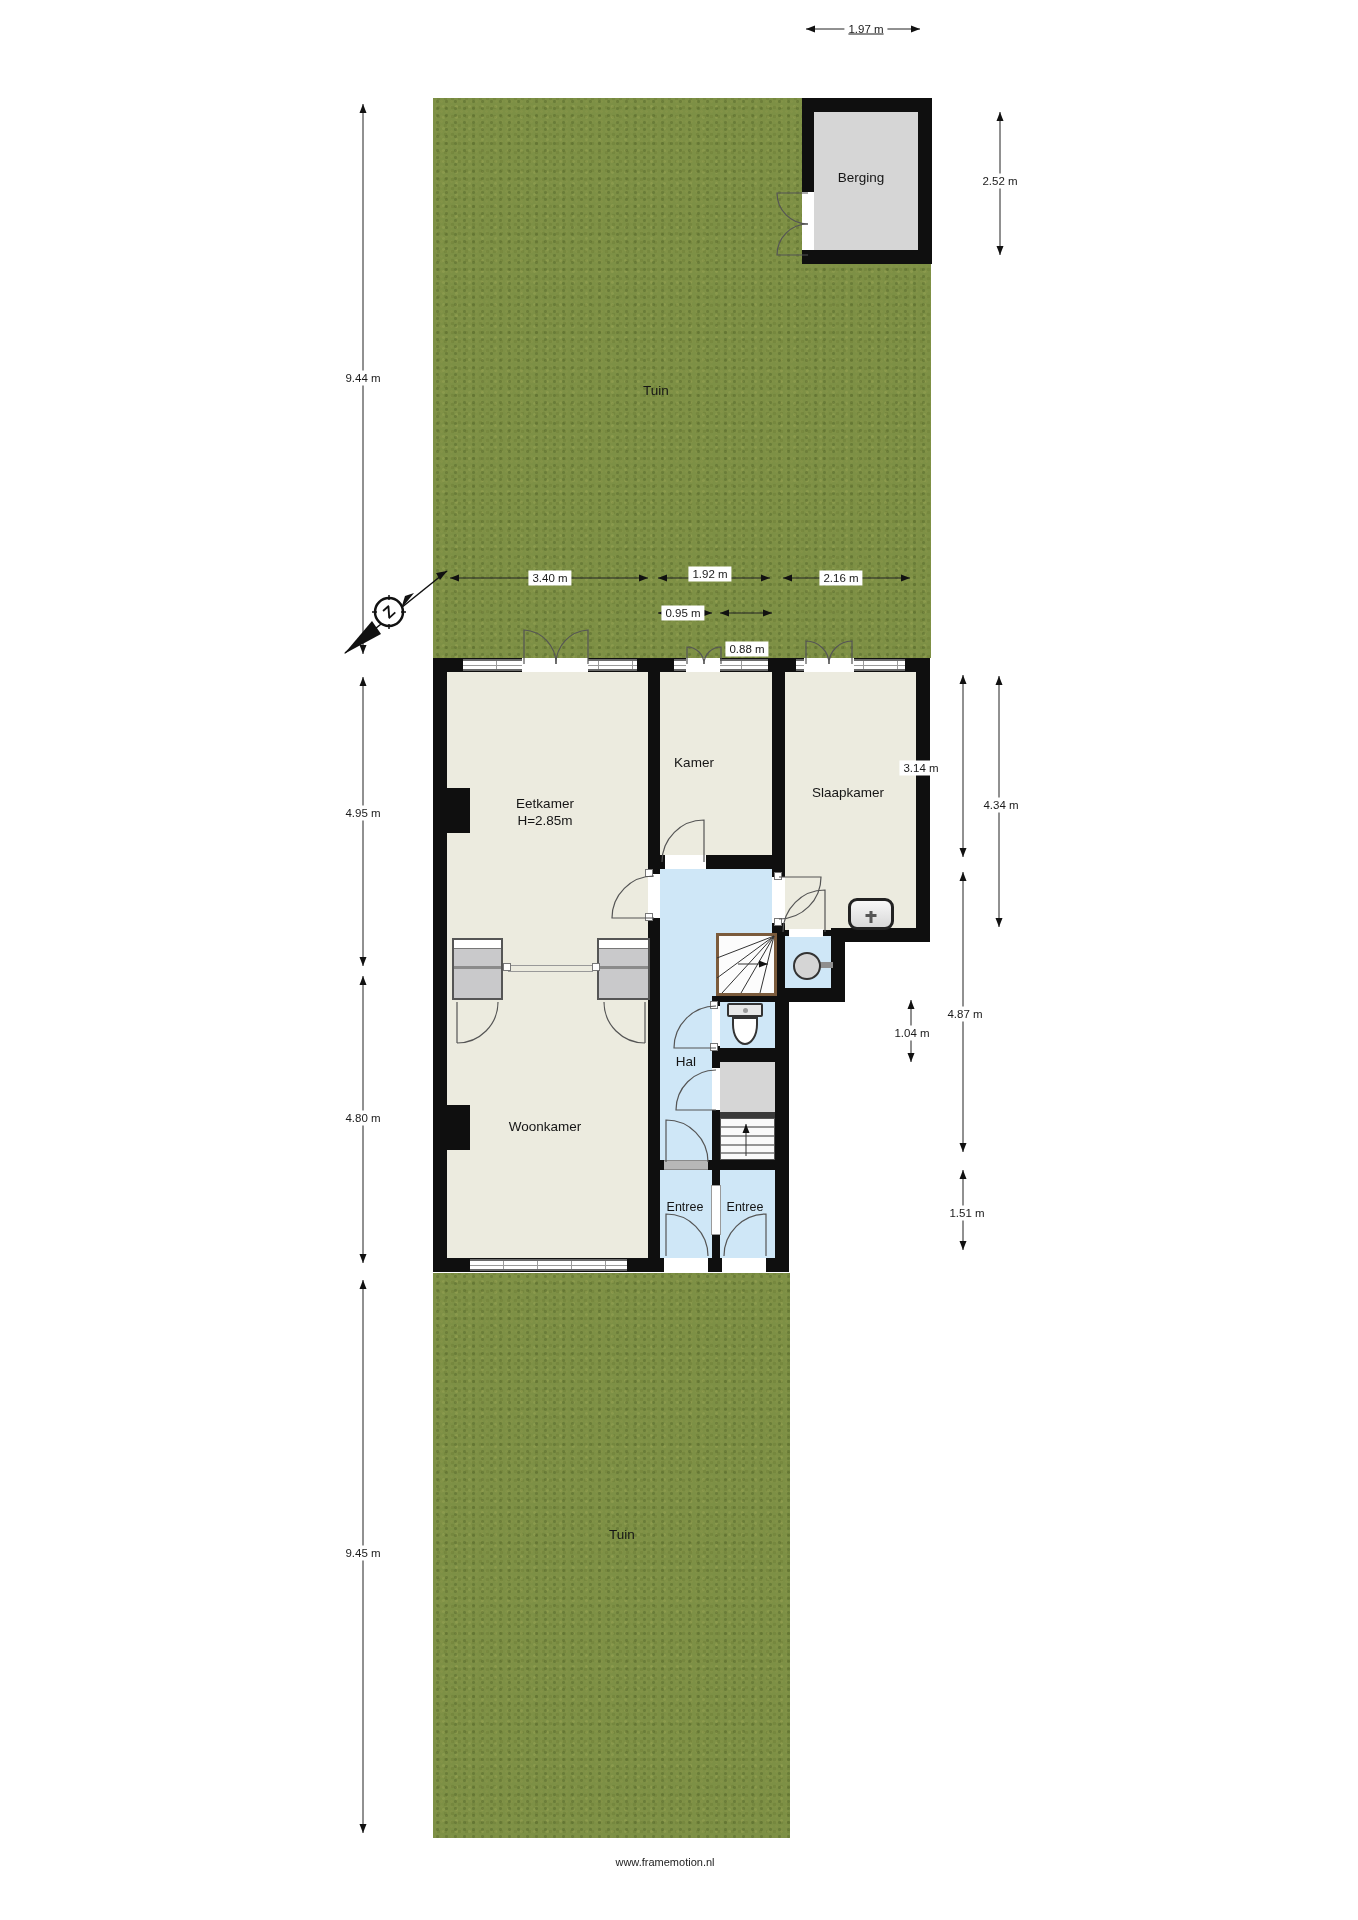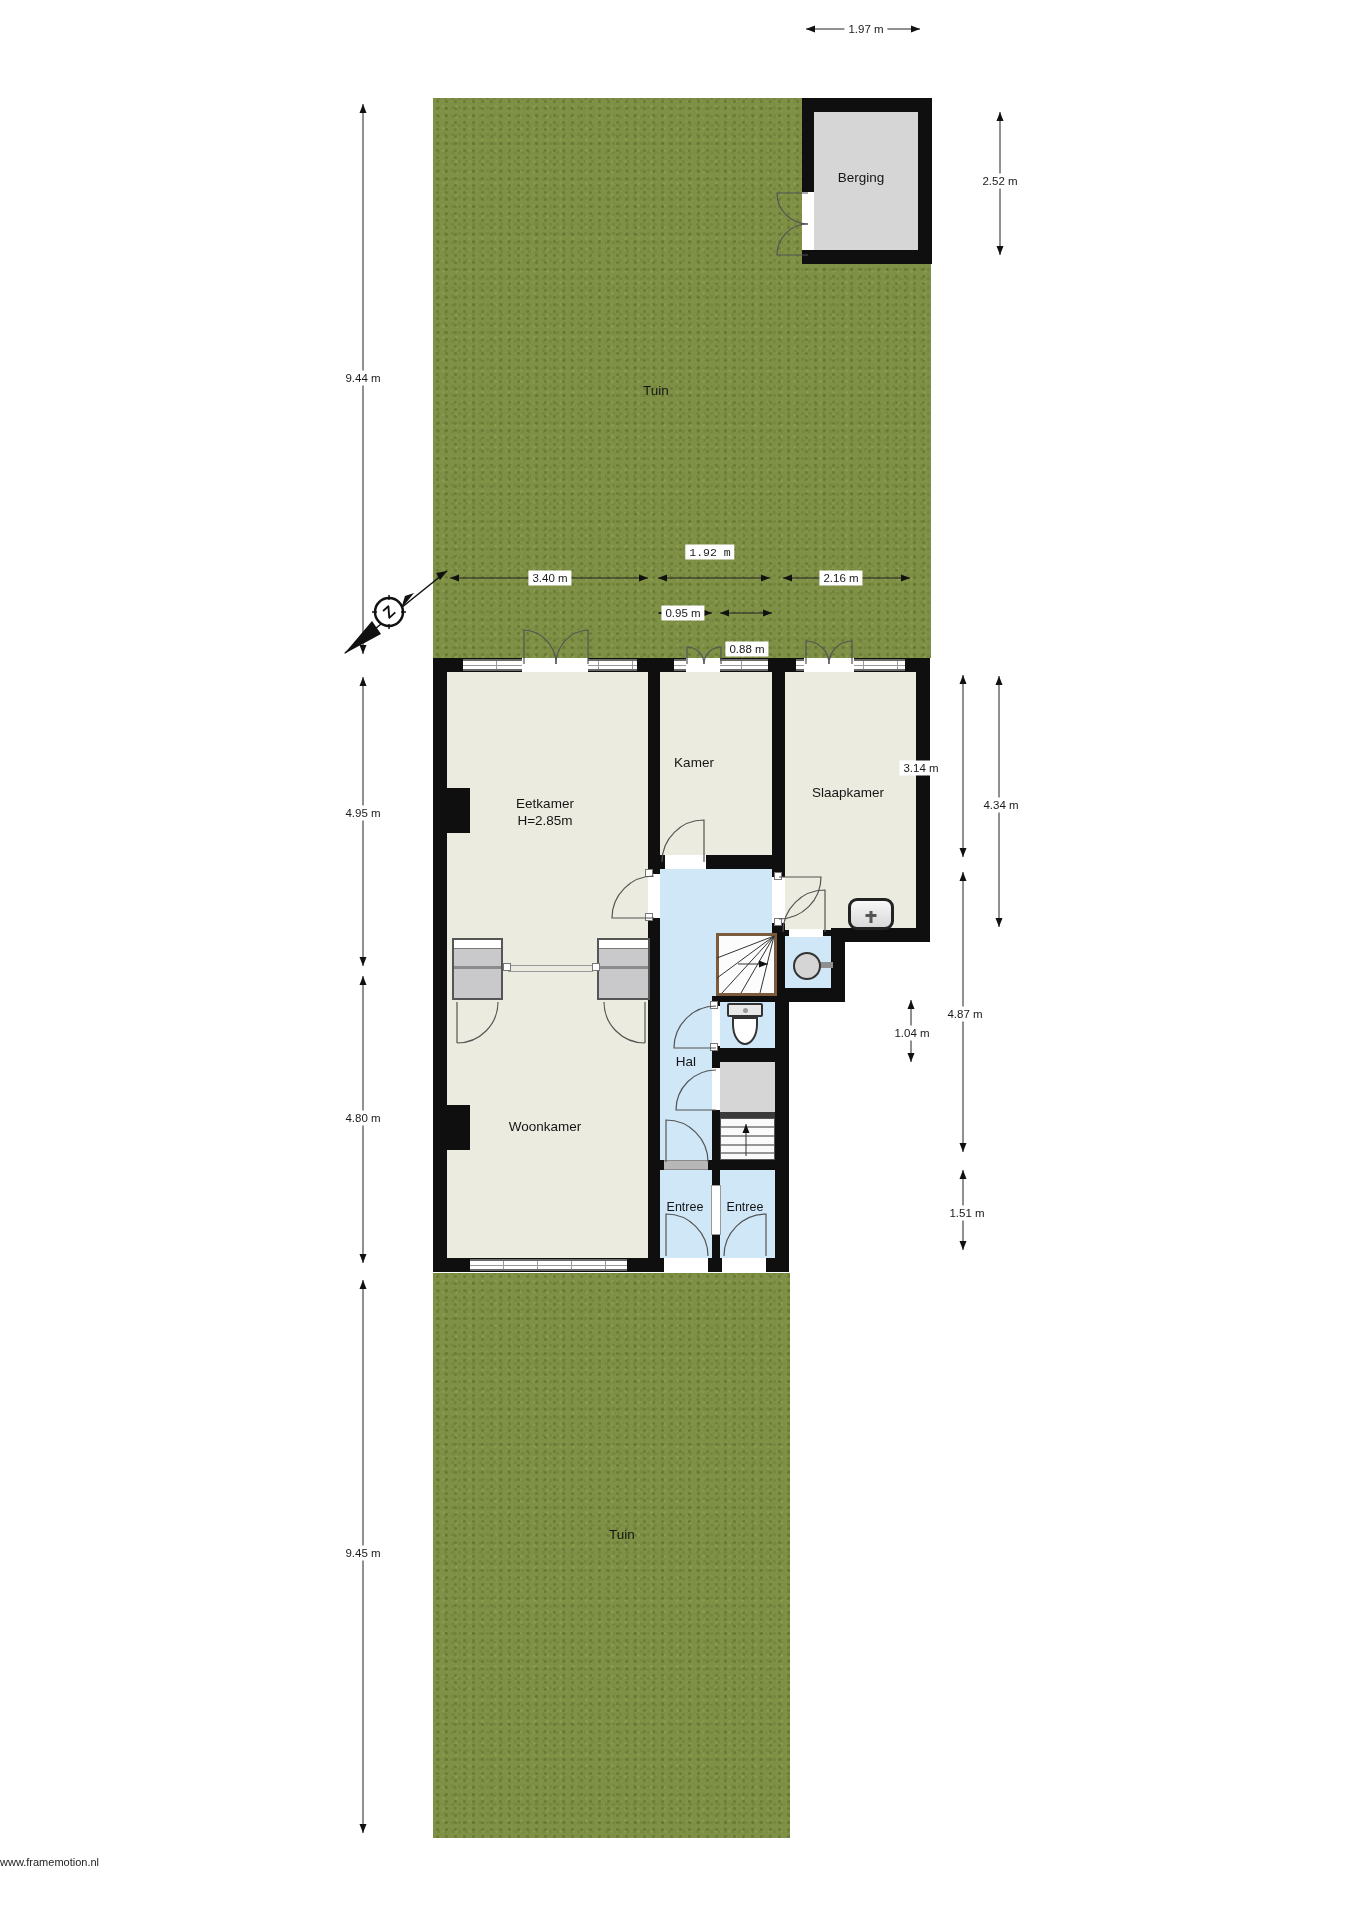--- a/index.html
+++ b/index.html
@@ -38,21 +38,21 @@
   .shower-head{position:absolute;border-radius:50%;border:2px solid #333;background:#d5d5d5;box-sizing:border-box;}
   .shower-arm{position:absolute;background:#8f8f8f;}
   .wc-tank{position:absolute;background:#e8e8e8;border:2px solid #333;border-radius:2px;box-sizing:border-box;}
   .wc-tank::after{content:"";position:absolute;left:50%;top:50%;width:5px;height:5px;margin:-2.5px;border-radius:50%;background:#9a9a9a;}
   .wc-bowl{position:absolute;background:#fff;border:2px solid #333;border-radius:0 0 14px 14px / 0 0 22px 22px;box-sizing:border-box;}
   .dimlabel{position:absolute;transform:translate(-50%,-50%);background:#fff;padding:1px 4px;
     font-size:11.5px;line-height:13px;white-space:nowrap;color:var(--c-dim_text,#1a1a1a);z-index:40;}
   .roomlabel{position:absolute;transform:translate(-50%,-50%);font-size:13.5px;line-height:17px;
     color:#151515;text-align:center;white-space:nowrap;z-index:40;}
   .overlay{position:absolute;left:0;top:0;z-index:30;pointer-events:none;}
-  .footer{position:absolute;left:0;width:1330px;text-align:left;font-size:11px;line-height:14px;color:#222;z-index:40;}
+  .footer{position:absolute;left:0;width:1330px;text-align:center;font-size:11px;line-height:14px;color:#222;z-index:40;}
 </style>
 </head>
 <body>
 
 <div class="canvas">
 
   <div class="grass" style="left:433px;top:98px;width:498px;height:560px;"></div>
   <div class="grass" style="left:433px;top:1273px;width:357px;height:565px;"></div>
 
   <div class="grayfloor" style="left:808px;top:106px;width:116px;height:150px;"></div>
@@ -205,25 +205,25 @@
       <polygon points="414,593 401,609 405,596" fill="#111"></polygon>
       <circle cx="389" cy="612" r="14" fill="#fff" stroke="#111" stroke-width="2.5"></circle>
       <line x1="389" y1="595" x2="389" y2="600" stroke="#111" stroke-width="1.5"></line>
       <line x1="389" y1="624" x2="389" y2="629" stroke="#111" stroke-width="1.5"></line>
       <line x1="372" y1="612" x2="377" y2="612" stroke="#111" stroke-width="1.5"></line>
       <line x1="401" y1="612" x2="406" y2="612" stroke="#111" stroke-width="1.5"></line>
       <text x="389" y="612" transform="rotate(-42 389 612)" text-anchor="middle" dominant-baseline="central" font-size="16" font-weight="bold" font-family="Liberation Sans, sans-serif" fill="#111">Z</text>
     </g>
   </svg>
 
-  <span class="dimlabel" style="left:866px;top:29px;">1.97 m</span>
+  <span class="dimlabel" style="left:866px;top:29px;text-decoration:underline;">1.97 m</span>
   <span class="dimlabel" style="left:1000px;top:181px;">2.52 m</span>
   <span class="dimlabel" style="left:363px;top:378px;">9.44 m</span>
   <span class="dimlabel" style="left:550px;top:578px;">3.40 m</span>
-  <span class="dimlabel" style="left:710px;top:552px;font-family:Liberation Mono, monospace;">1.92 m</span>
+  <span class="dimlabel" style="left:710px;top:574px;">1.92 m</span>
   <span class="dimlabel" style="left:841px;top:578px;">2.16 m</span>
   <span class="dimlabel" style="left:683px;top:613px;">0.95 m</span>
   <span class="dimlabel" style="left:747px;top:649px;">0.88 m</span>
   <span class="dimlabel" style="left:363px;top:813px;">4.95 m</span>
   <span class="dimlabel" style="left:363px;top:1118px;">4.80 m</span>
   <span class="dimlabel" style="left:363px;top:1553px;">9.45 m</span>
   <span class="dimlabel" style="left:921px;top:768px;">3.14 m</span>
   <span class="dimlabel" style="left:1001px;top:805px;">4.34 m</span>
   <span class="dimlabel" style="left:965px;top:1014px;">4.87 m</span>
   <span class="dimlabel" style="left:912px;top:1033px;">1.04 m</span>

